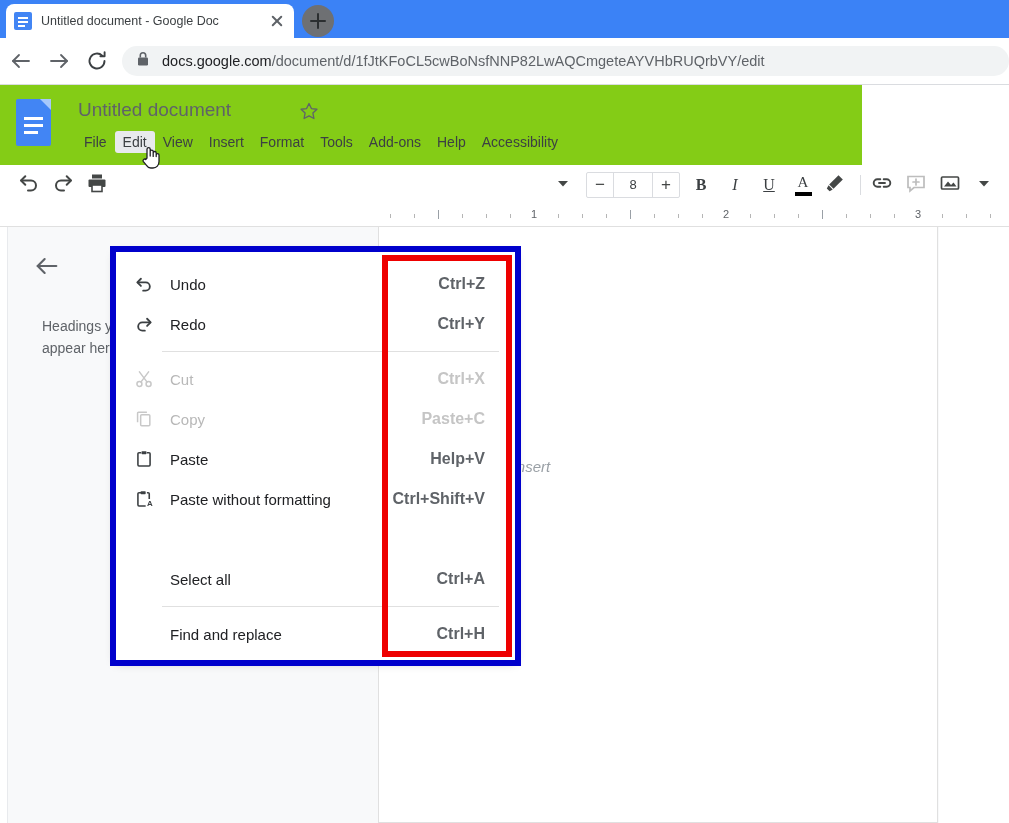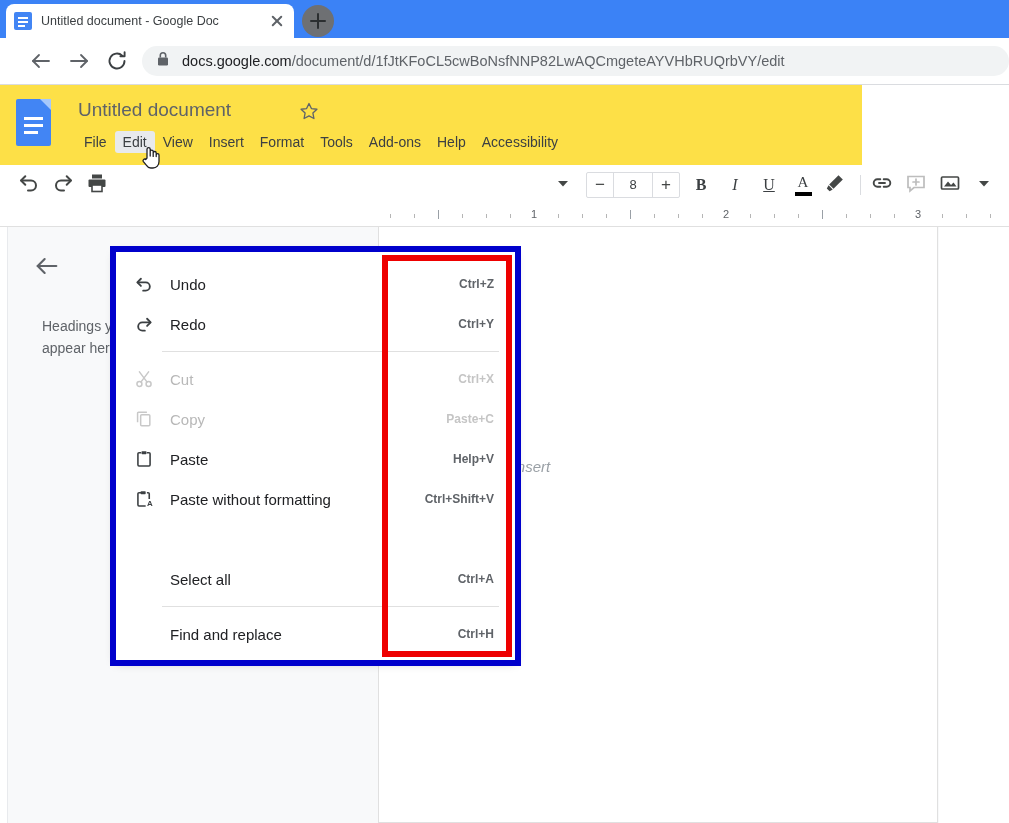--- a/index.html
+++ b/index.html
@@ -64,21 +64,21 @@
   .newtab::before, .newtab::after {
     content: ""; position: absolute; background: #2b2e30; border-radius: 1px;
   }
   .newtab::before { left: 8px; top: 15px; width: 16px; height: 2px; }
   .newtab::after  { left: 15px; top: 8px; width: 2px; height: 16px; }
 
   .toolbar-browser {
     position: absolute; top: 38px; left: 0; width: 1009px; height: 47px;
     background: #ffffff;
     border-bottom: 1px solid #dadce0;
-    display: flex; align-items: center; padding-left: 20px;
+    display: flex; align-items: center;
   }
   .nav-btn {
     width: 30px; height: 30px; margin-left: 8px;
     position: relative; flex: 0 0 auto;
     color: #5f6368;
   }
   .nav-btn svg { position: absolute; left: 3px; top: 3px; }
   .nav-btn.first { margin-left: 6px; }
 
   .omnibox {
@@ -87,21 +87,21 @@
     display: flex; align-items: center; padding: 0 14px;
     overflow: hidden;
   }
   .lock-icon { flex: 0 0 14px; margin-right: 12px; }
   .url { font-size: 14.5px; color: #5f6368; white-space: nowrap; }
   .url .host { color: #202124; }
 
   
   .docs-app {
     position: absolute; top: 85px; left: 0; width: 862px; height: 738px;
-    background: #fde047;
+    background: #84cc16;
   }
   .docs-header { position: relative; height: 80px; }
   .docs-logo {
     position: absolute; left: 16px; top: 14px; width: 35px; height: 47px;
   }
   .docs-logo .page {
     position: absolute; inset: 0; background: #4285f4; border-radius: 2px;
   }
   .docs-logo .fold {
     position: absolute; right: 0; top: 0; width: 11px; height: 11px;
@@ -239,22 +239,22 @@
   }
   .menu-item.disabled { color: #b8b8b8; }
   .menu-item .mi-icon {
     width: 24px; height: 24px; margin-left: 16px; margin-right: 14px;
     flex: 0 0 24px; color: #3c4043;
     display: flex; align-items: center; justify-content: center;
   }
   .menu-item.disabled .mi-icon { color: #c8c8c8; }
   .menu-item .mi-label { flex: 1 1 auto; white-space: nowrap; }
   .menu-item .mi-accel {
-    font-size: 12px; color: #5f6368; font-weight: bold;
-    margin-right: 21px; white-space: nowrap;
+    font-size: 16px; color: #5f6368; font-weight: bold;
+    margin-right: 30px; white-space: nowrap;
   }
   .menu-item.disabled .mi-accel { color: #c5c5c5; }
   .menu-sep {
     height: 1px; background: #e0e0e0; margin: 7px 16px 7px 46px;
   }
 
   
   .annot-blue {
     position: absolute; left: 110px; top: 161px;
     width: 411px; height: 420px;

